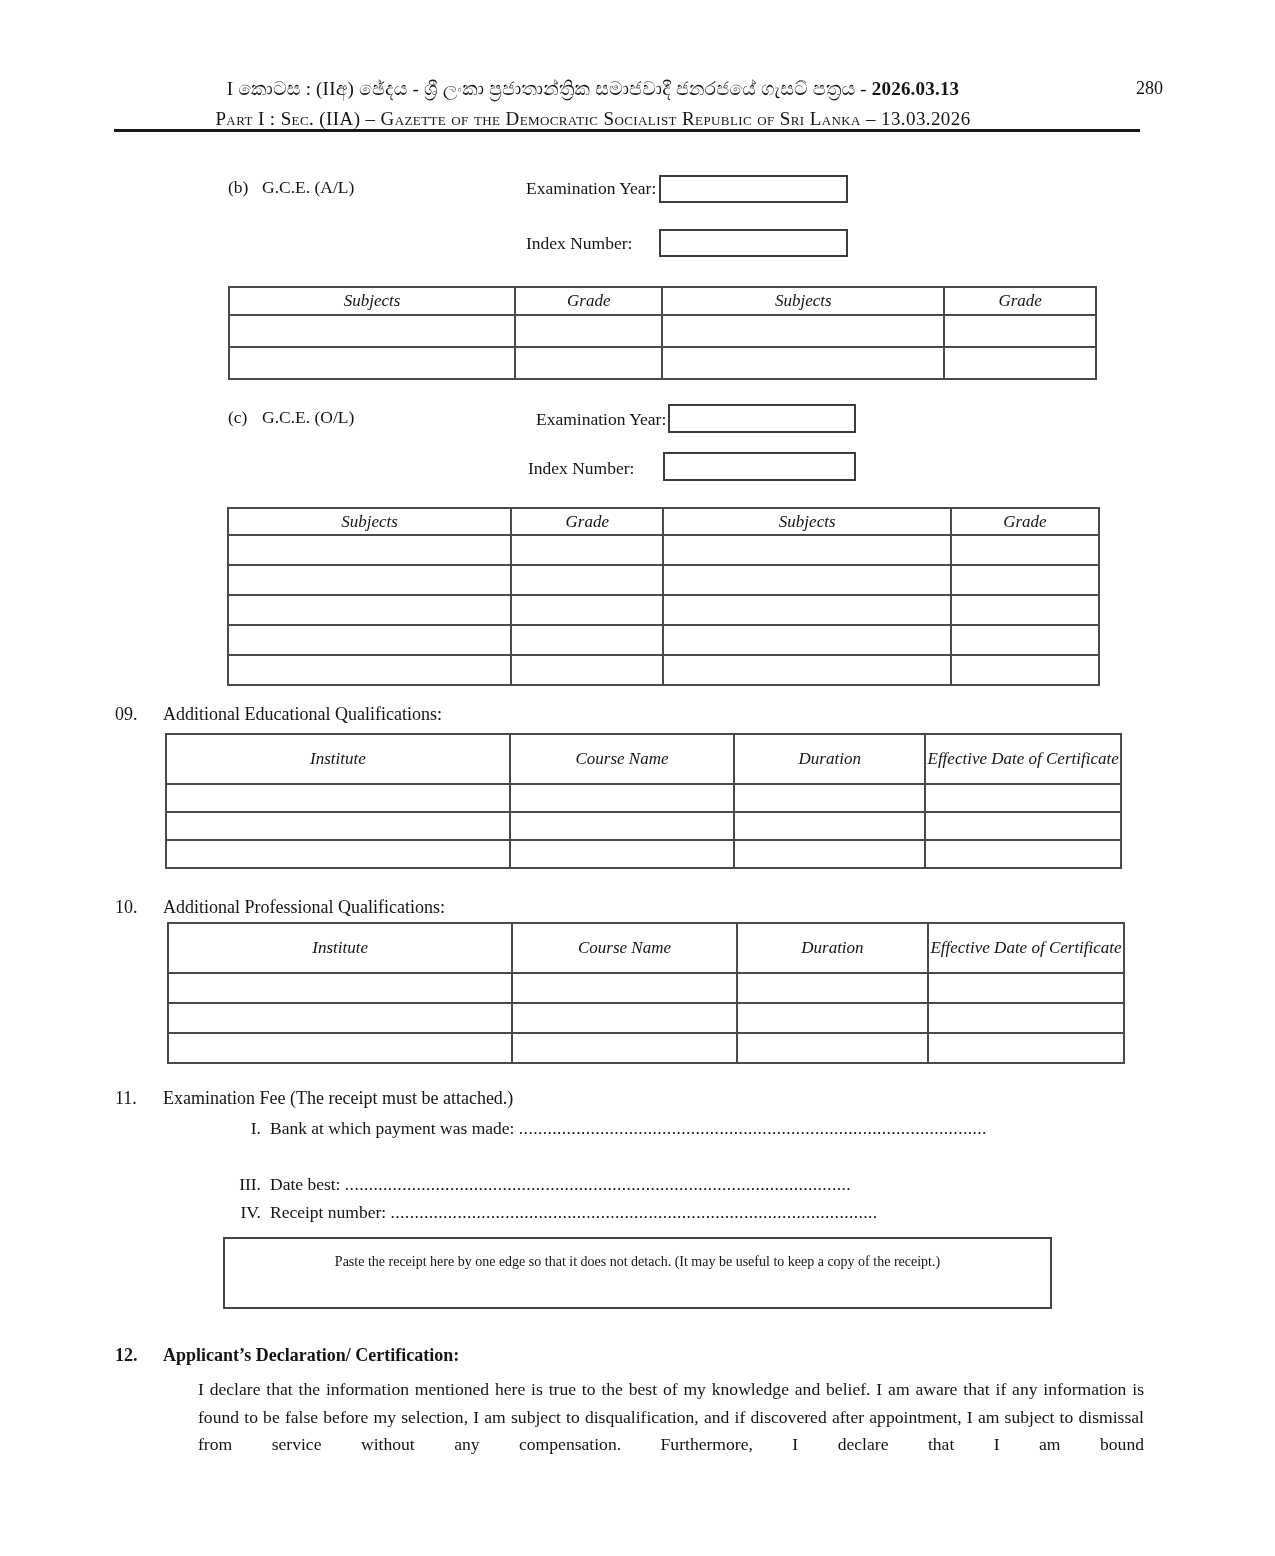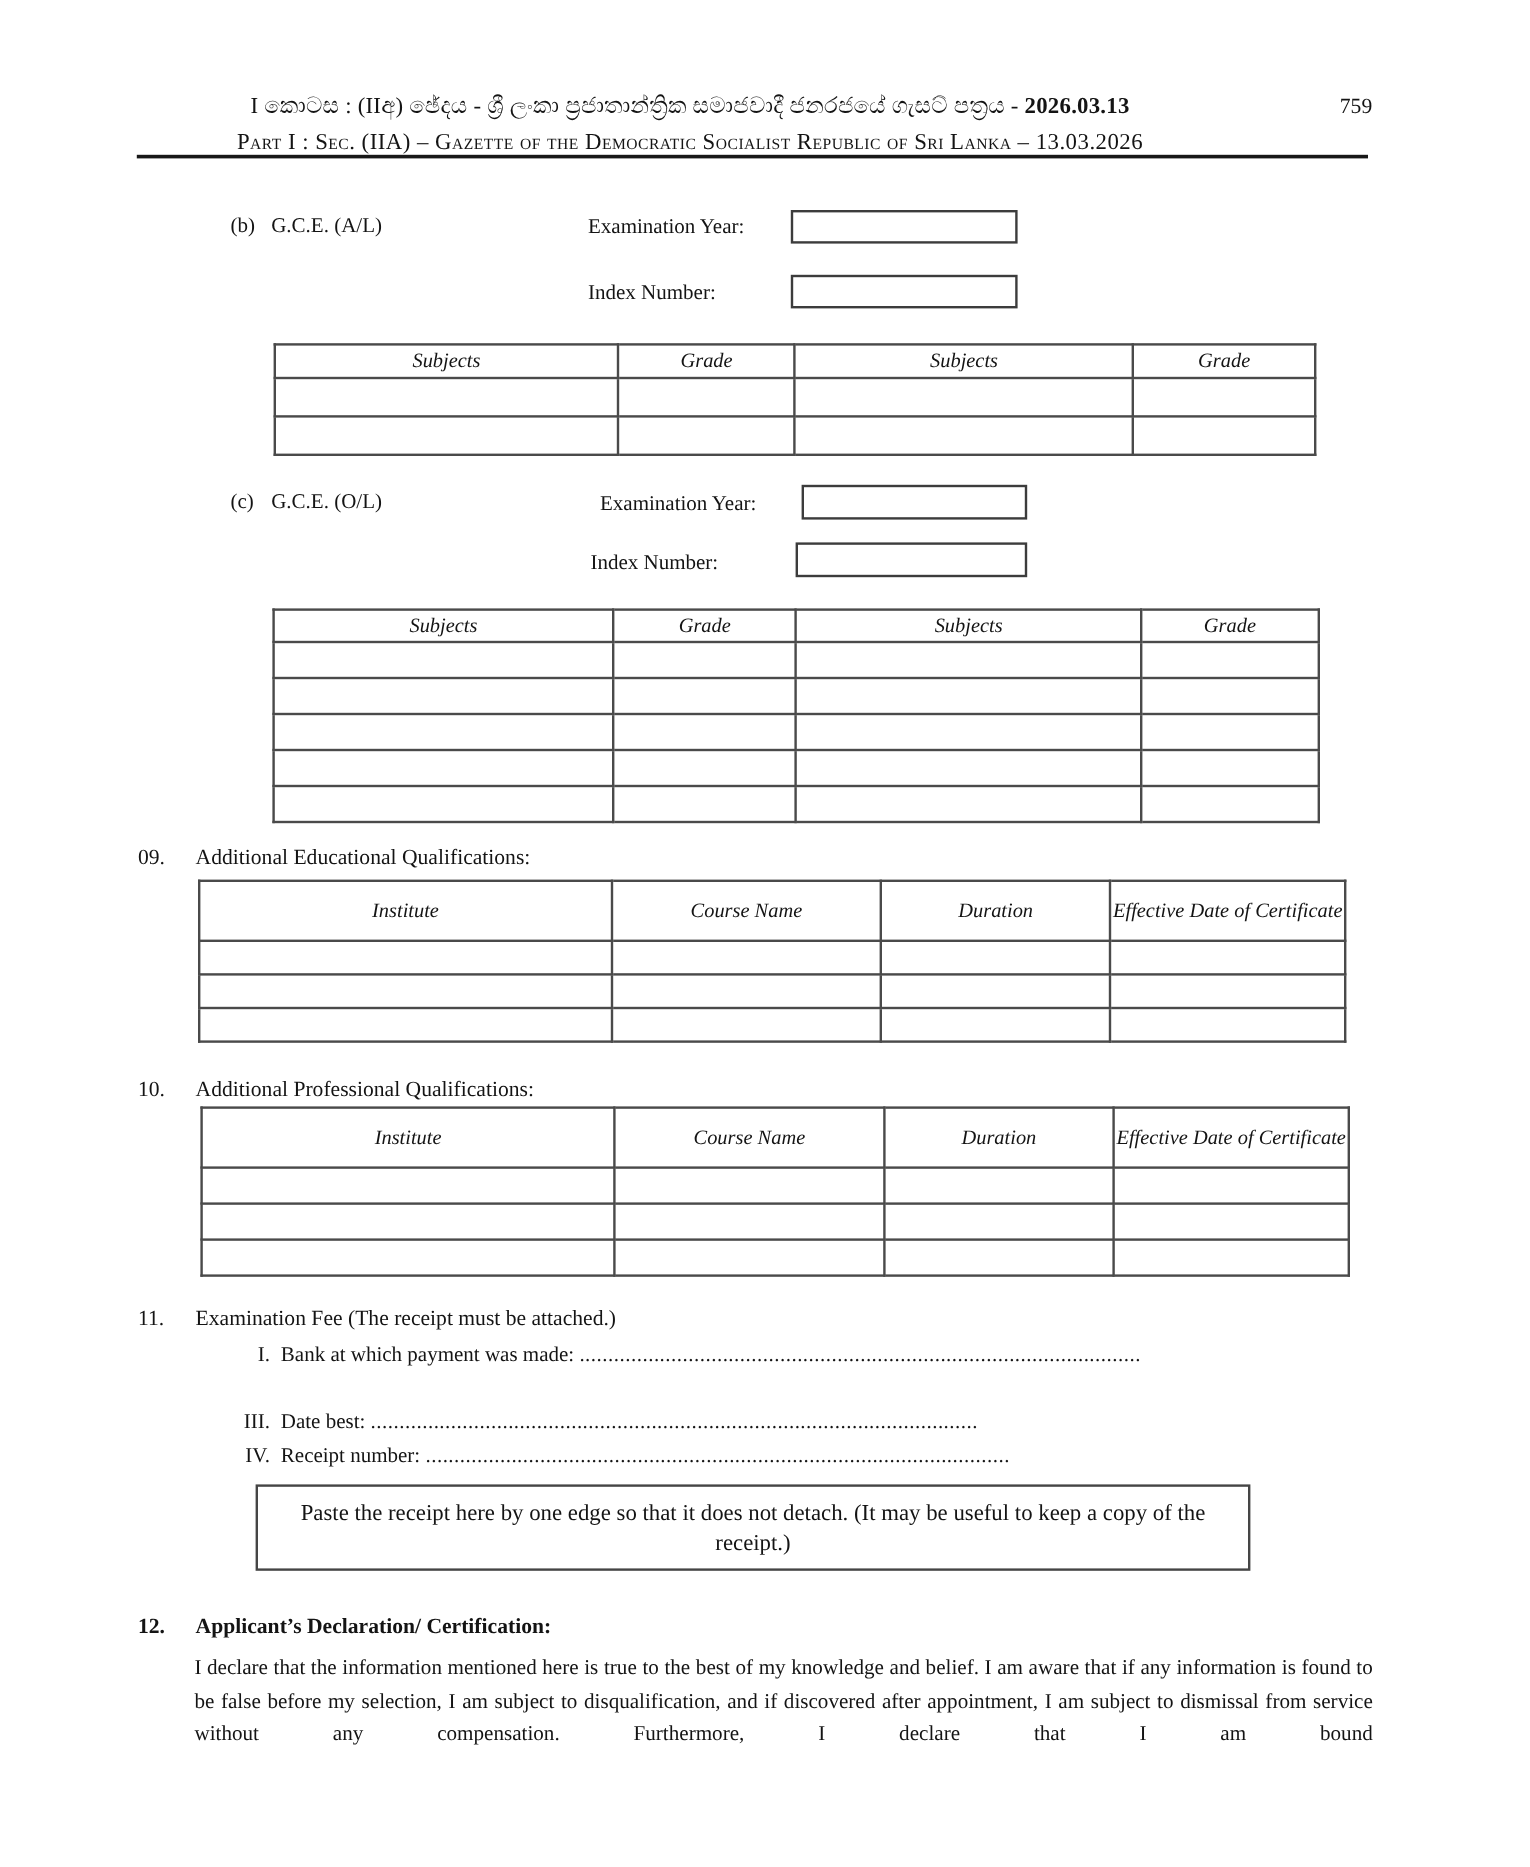--- a/index.html
+++ b/index.html
@@ -3,21 +3,21 @@
 <meta charset="utf-8">
 <style>
   * { margin:0; padding:0; box-sizing:border-box; }
   html,body { background:#e8e8e8; }
   #page {
     position:relative; width:1275px; height:1556px; margin:0 auto;
     background:#ffffff; color:#141414;
     font-family:"Liberation Serif","DejaVu Serif",serif;
     font-size:17.5px; overflow:hidden;
   }
-  .abs { position:absolute; }
+  .abs { position:absolute;padding-left:36px; }
   
   .h-si { top:78px; left:0; width:1150px; text-align:center; font-size:19px; letter-spacing:.2px; }
   .h-si .h-date { font-weight:bold; }
   .h-en { top:108px; left:0; width:1150px; text-align:center; font-size:19px;
           font-variant:small-caps; letter-spacing:.4px; }
   .pageno { top:78px; left:1100px; width:60px; font-size:18px; text-align:center; }
   .rule { top:129px; left:114px; width:1026px; height:3px; background:#181818; }
   
   .lbl { font-size:17.5px; }
   .inbox { position:absolute; border:2px solid #3c3c3c; background:#fff; }
@@ -41,35 +41,35 @@
   
   .sec-head { left:0; width:1200px; height:24px; font-size:18px; }
   .sec-num { position:absolute; left:115px; }
   .sec-title { position:absolute; left:163px; }
   
   .fee-line { left:0; width:1100px; white-space:nowrap; }
   .fee-num { display:inline-block; width:225px; text-align:right; }
   .fee-label { margin-left:9px; }
   .fee-dots { letter-spacing:.4px; }
   
-  .receipt-box { top:1237px; left:213px; width:829px; height:72px;
+  .receipt-box { top:1237px; left:223px; width:829px; height:72px;
     border:2.5px solid #454545; text-align:center; padding:10px 18px;
-    font-size:19px; line-height:25px; }
+    font-size:14px; line-height:25px; }
   
   .decl-p { top:1376px; left:162px; width:982px; font-size:17.6px; line-height:27.6px;
     text-align:justify; text-align-last:justify; }
 </style>
 </head>
 <body>
 
 <div id="page">
 
   <div class="abs h-si"><span>I කොටස : (IIඅ) ඡේදය - ශ්‍රී ලංකා ප්‍රජාතාන්ත්‍රික සමාජවාදී ජනරජයේ ගැසට් පත්‍රය - </span><span class="h-date">2026.03.13</span></div>
   <div class="abs h-en">Part I : Sec. (IIA) – Gazette of the Democratic Socialist Republic of Sri Lanka – 13.03.2026</div>
-  <div class="abs pageno">759</div>
+  <div class="abs pageno">280</div>
   <div class="abs rule"></div>
 
   <div class="abs lbl" style="top:177px;left:192px;">(b)</div>
   <div class="abs lbl" style="top:177px;left:226px;">G.C.E. (A/L)</div>
   <div class="abs lbl" style="top:178px;left:490px;">Examination Year:</div>
   <div class="inbox" style="top:175px;left:659px;width:189px;height:28px;"></div>
   <div class="abs lbl" style="top:233px;left:490px;">Index Number:</div>
   <div class="inbox" style="top:229px;left:659px;width:189px;height:28px;"></div>
 
   <div class="tbl tbl-al">

